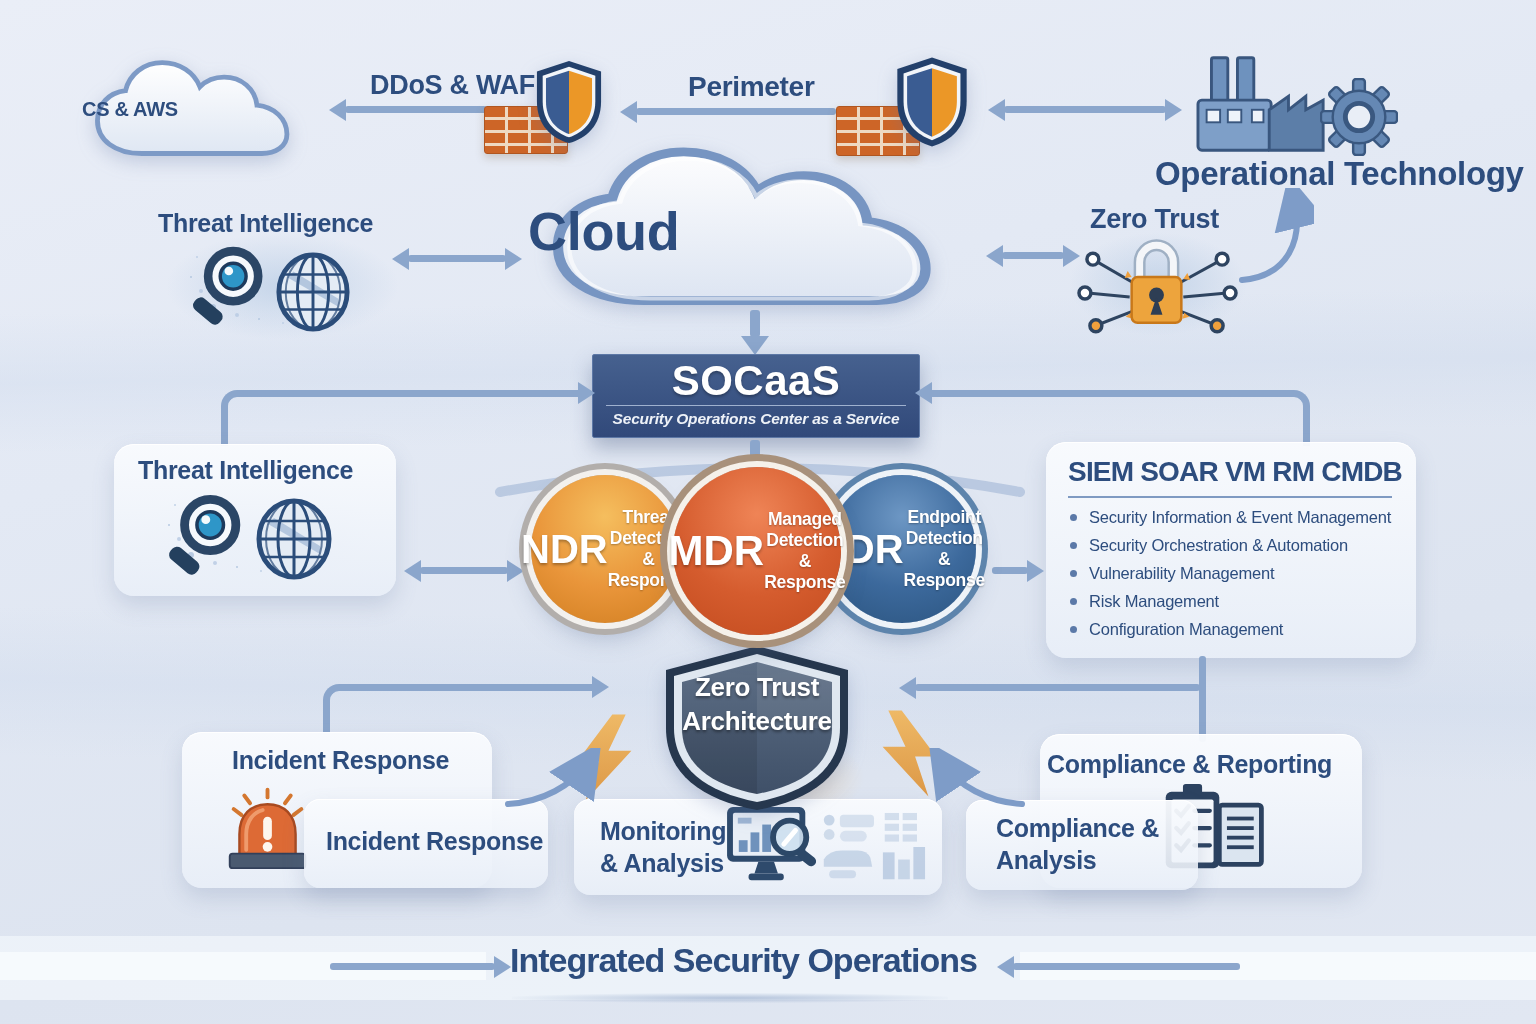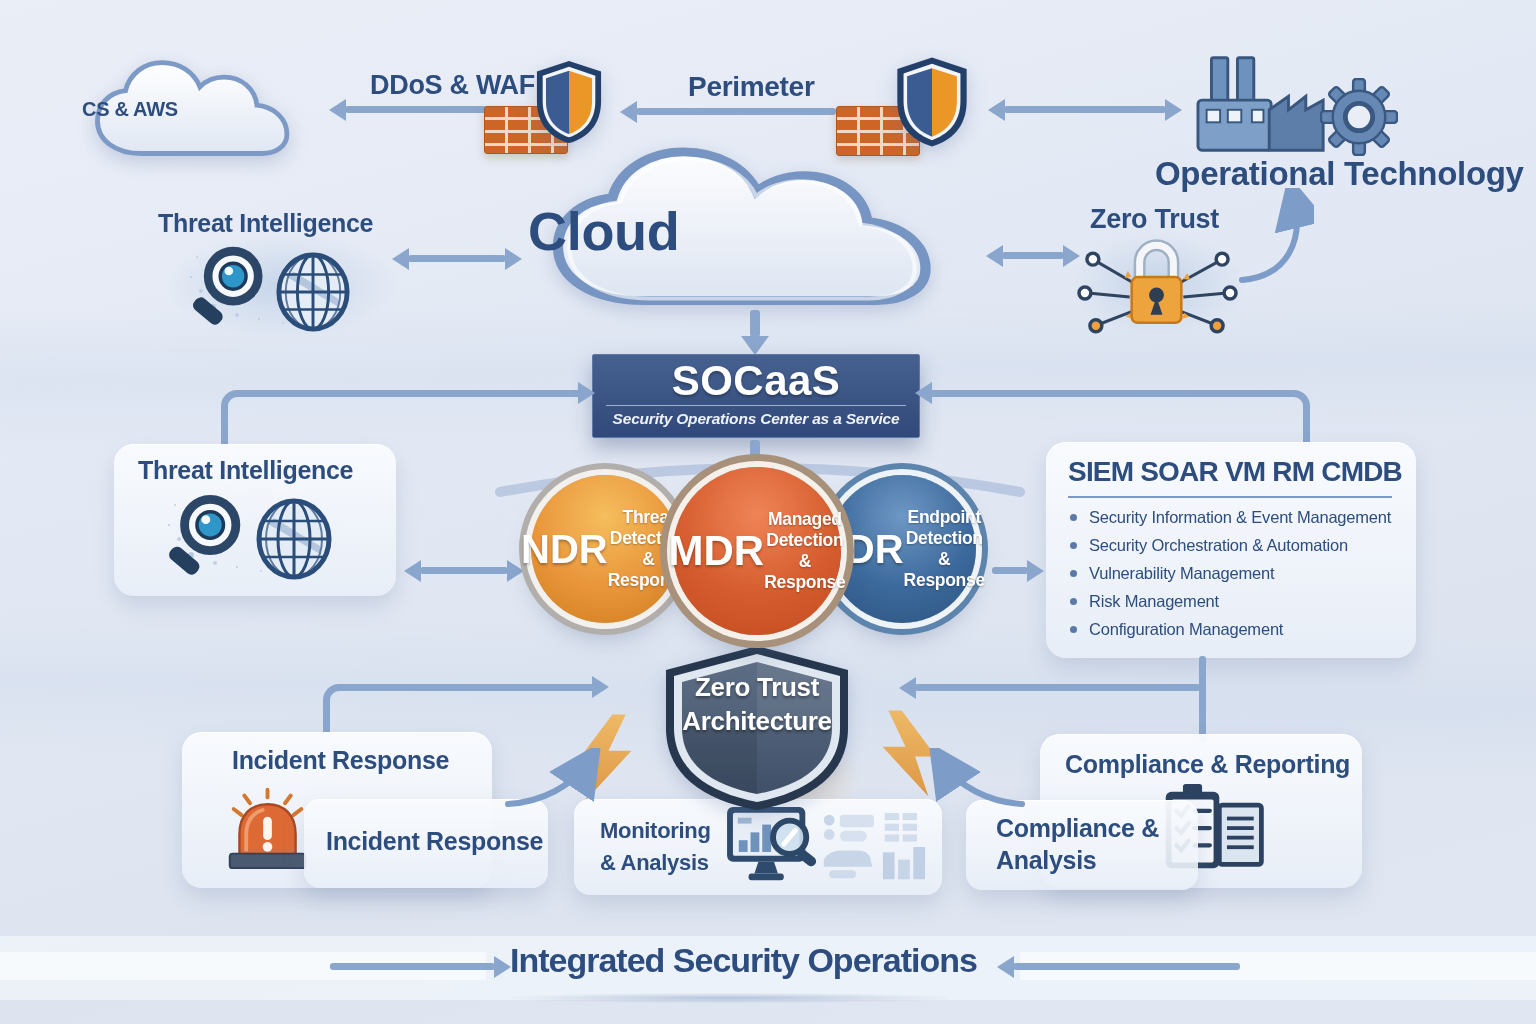--- a/index.html
+++ b/index.html
@@ -376,21 +376,21 @@
   <svg style="position:absolute;left:502px;top:748px;z-index:4" width="100" height="62" viewBox="0 0 100 62">
     <defs>
         <marker id="m2" markerWidth="9" markerHeight="9" refX="5" refY="4.5" orient="auto">
           <path d="M0 0 L9 4.5 L0 9 Z" fill="#7e9cc8"></path>
         </marker>
       </defs>
     <path d="M6 56 C 40 54 70 38 86 14" fill="none" stroke="#7e9cc8" stroke-width="6" stroke-linecap="round" marker-end="url(#m2)"></path>
   </svg>
 
   <div class="panel" style="left:574px;top:799px;width:368px;height:96px;border-radius:16px;z-index:2">
-    <div class="h-label" style="left:26px;top:16px;font-size:22px;line-height:32px;white-space:normal"><span>Monitoring</span><br><span>&amp; Analysis</span></div>
+    <div class="h-label" style="left:26px;top:16px;font-size:25px;line-height:32px;white-space:normal"><span>Monitoring</span><br><span>&amp; Analysis</span></div>
     <svg style="position:absolute;left:150px;top:6px" width="100" height="88" viewBox="0 0 100 90">
       <rect x="2" y="2" width="80" height="56" rx="6" fill="#2e4a6c"></rect>
       <rect x="8" y="8" width="68" height="44" rx="2" fill="#e8eef6"></rect>
       <rect x="13" y="13" width="14" height="6" fill="#9fb6d4"></rect>
       <rect x="14" y="36" width="9" height="12" fill="#6f92bc"></rect>
         <rect x="26" y="28" width="9" height="20" fill="#6f92bc"></rect>
         <rect x="38" y="20" width="9" height="28" fill="#6f92bc"></rect>
       <path d="M34 58 h16 l4 12 h-24 Z" fill="#2e4a6c"></path>
         <rect x="24" y="70" width="36" height="7" rx="3" fill="#2e4a6c"></rect>
       <circle cx="66" cy="33" r="17" fill="rgba(205,223,240,.9)" stroke="#2c4868" stroke-width="6"></circle>
@@ -414,21 +414,21 @@
             <rect x="90" y="26" width="16" height="8"></rect>
           </g>
         <rect x="68" y="46" width="13" height="30" opacity=".85"></rect>
           <rect x="85" y="54" width="13" height="22" opacity=".7"></rect>
           <rect x="102" y="40" width="13" height="36" opacity=".85"></rect>
       </g>
     </svg>
   </div>
 
   <div class="panel" style="left:1040px;top:734px;width:322px;height:154px;z-index:2">
-    <div class="h-label" style="left:25px;top:16px;font-size:25px"><span>Compliance &amp; Reporting</span></div>
+    <div class="h-label" style="left:7px;top:16px;font-size:25px"><span>Compliance &amp; Reporting</span></div>
     <svg style="position:absolute;left:120px;top:48px" width="110" height="96" viewBox="0 0 115 100">
       <rect x="62" y="24" width="44" height="62" rx="3" fill="#dbe5f0" stroke="#2c4260" stroke-width="5"></rect>
       <g stroke="#2c4260" stroke-width="4">
           <line x1="70" y1="38" x2="98" y2="38"></line>
           <line x1="70" y1="48" x2="98" y2="48"></line>
           <line x1="70" y1="58" x2="98" y2="58"></line>
           <line x1="70" y1="68" x2="98" y2="68"></line>
         </g>
       <rect x="6" y="10" width="56" height="80" rx="6" fill="#2c4260"></rect>
       <rect x="12" y="18" width="44" height="66" rx="2" fill="#f4f7fb"></rect>

